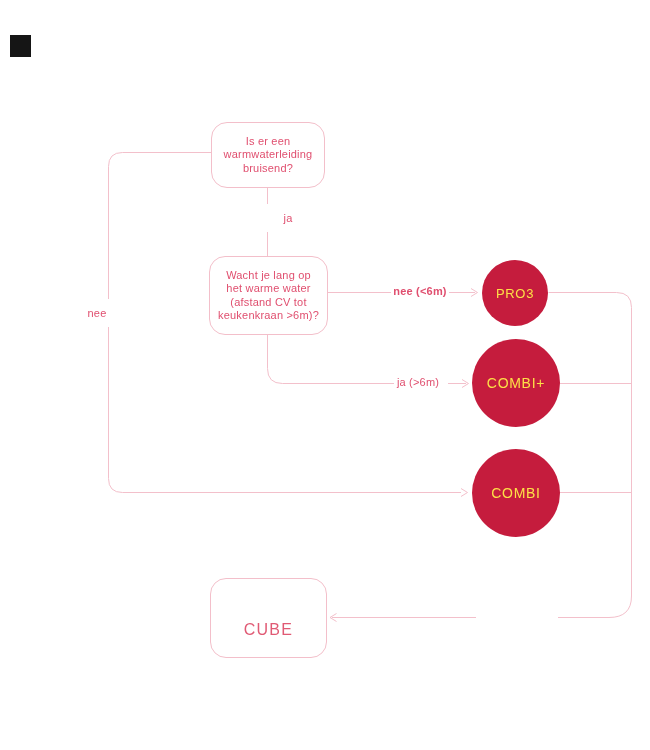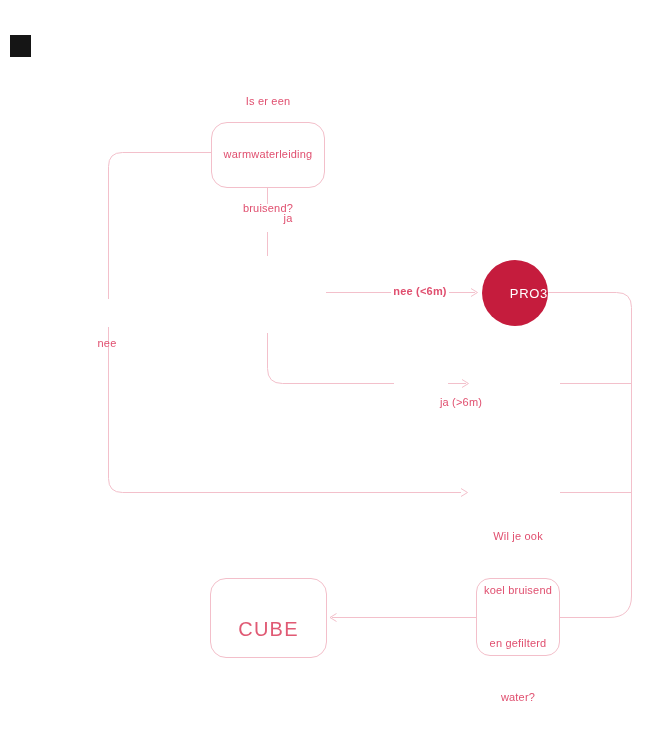--- a/index.html
+++ b/index.html
@@ -7,34 +7,34 @@
     position:relative;width:650px;height:750px;background:#ffffff;overflow:hidden;
     font-family:"Liberation Sans", sans-serif;
   }
   .corner-mark{
     position:absolute;left:10px;top:35px;width:21px;height:22px;background:#151515;
   }
   svg.wires{position:absolute;left:0;top:0;}
   .qbox{
     position:absolute;border:1px solid #f3bfca;border-radius:16px;background:#ffffff;
     display:flex;flex-direction:column;align-items:center;justify-content:center;
-    color:#e04f6f;font-size:11px;line-height:13.5px;text-align:center;letter-spacing:.2px;gap:40px;
+    color:#e04f6f;font-size:11px;line-height:13.5px;text-align:center;letter-spacing:.2px;
   }
   .qbox.q1{left:211px;top:122px;width:112px;height:64px;}
   .qbox.q2{left:209px;top:256px;width:117px;height:77px;}
   .qbox.q3{left:476px;top:578px;width:82px;height:76px;border-radius:14px;}
   .qbox.cube{left:210px;top:578px;width:115px;height:78px;}
-  .qbox.cube .big{font-size:20px;letter-spacing:1.2px;color:#e05a74;margin-top:23px;}
+  .qbox.cube .big{font-size:16px;letter-spacing:1.2px;color:#e05a74;margin-top:23px;}
   .wire-label{
     position:absolute;color:#e04f6f;font-size:11px;white-space:nowrap;
     transform:translate(-50%,-50%);letter-spacing:.2px;
   }
   .circle{
-    position:absolute;border-radius:50%;background:#c51c3d;color:#ffffff;
-    display:flex;align-items:center;justify-content:flex-end;letter-spacing:.7px;
+    position:absolute;border-radius:50%;background:#c51c3d;color:#fde047;
+    display:flex;align-items:center;justify-content:center;letter-spacing:.7px;
   }
   .circle.pro3{left:482px;top:260px;width:66px;height:66px;font-size:13px;}
   .circle.combiplus{left:472px;top:339px;width:88px;height:88px;font-size:14px;}
   .circle.combi{left:472px;top:449px;width:88px;height:88px;font-size:14px;}
 </style>
 </head>
 <body>
 
 <div class="canvas">
 
@@ -65,34 +65,40 @@
     <path d="M 336.5 613.5 L 330 617.5 L 336.5 621.5"></path>
   </svg>
 
   <div class="qbox q1">
     <span>Is er een</span>
     <span>warmwaterleiding</span>
     <span>bruisend?</span>
   </div>
 
   <div class="wire-label" style="left:268px;top:218px;padding-left:40px;">ja</div>
-  <div class="wire-label" style="left:107px;top:313px;margin-top:30px;">nee</div>
+  <div class="wire-label" style="left:97px;top:313px;">nee</div>
 
+  <div class="qbox q2">
+    <span>Wacht je lang op</span>
+    <span>het warme water</span>
+    <span>(afstand CV tot</span>
+    <span>keukenkraan &gt;6m)?</span>
+  </div>
 
   <div class="wire-label" style="left:420px;top:291px;font-weight:bold;">nee (&lt;6m)</div>
-  <div class="wire-label" style="left:418px;top:402px;margin-left:43px;">ja (&gt;6m)</div>
+  <div class="wire-label" style="left:418px;top:382px;">ja (&gt;6m)</div>
 
   <div class="circle pro3">
     <span>PRO3</span>
   </div>
+  <div class="circle combiplus">
+    <span>COMBI+</span>
+  </div>
+  <div class="circle combi">
+    <span>COMBI</span>
+  </div>
 
-  <div class="qbox q3">
-    <span>Wil je ook</span>
-    <span>koel bruisend</span>
-    <span>en gefilterd</span>
-    <span>water?</span>
-  </div>
 
   <div class="qbox cube">
     <span class="big">CUBE</span>
   </div>
 
 </div>
 
 </body></html>

